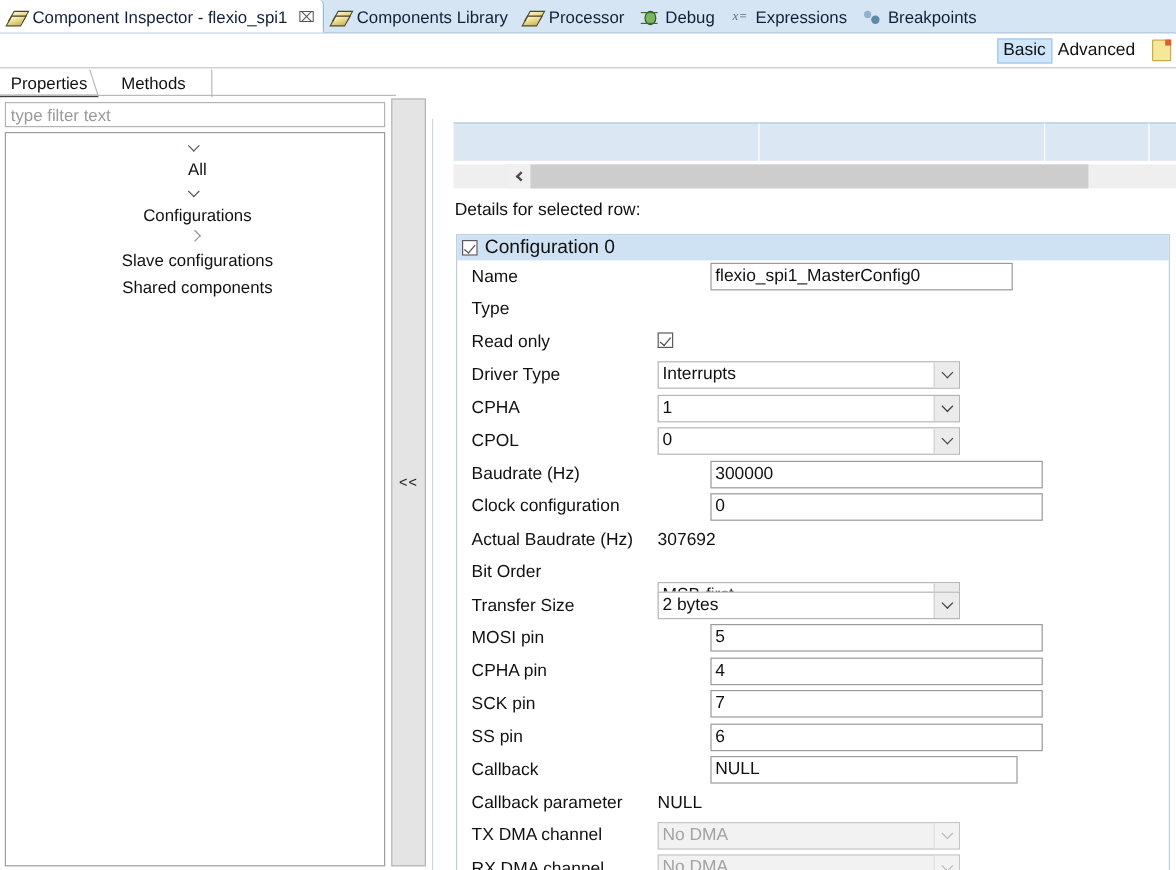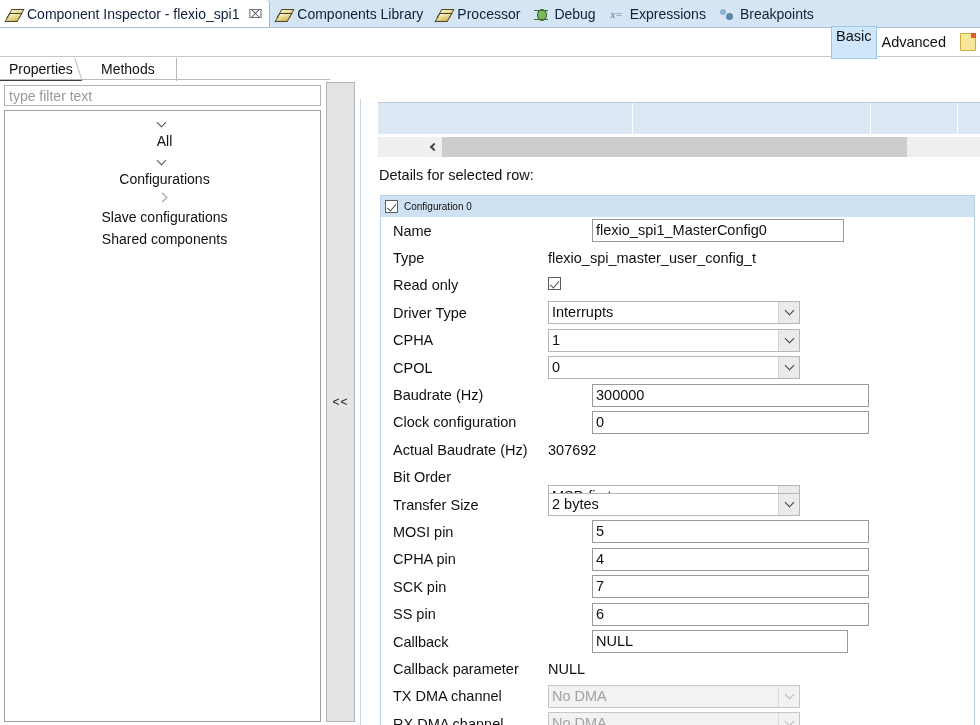--- a/index.html
+++ b/index.html
@@ -81,21 +81,21 @@
   .modebar {
     position: absolute; left: 0; top: 28px; width: 980px; height: 29px;
     background: #ffffff;
     border-bottom: 1px solid #c8c8c8;
     display: flex; align-items: center; justify-content: flex-end;
     padding-right: 4px;
   }
   .mode {
     font-size: 14.5px; padding: 2px 5px 3px; color: #111; white-space: nowrap;
   }
-  .mode.sel { background: #cfe6fb; border: 1px solid #9bc7ea; padding: 1px 4px 14px; }
+  .mode.sel { background: #cfe6fb; border: 1px solid #9bc7ea; padding: 1px 4px 2px; }
   .notebtn {
     width: 16px; height: 18px; margin-left: 9px; position: relative;
     background: #f7e79a; border: 1px solid #c9ae3f; border-radius: 1px;
   }
   .notebtn::after {
     content: ""; position: absolute; right: -1px; top: -1px;
     width: 5px; height: 5px; background: #e05b2b;
   }
 
   
@@ -206,21 +206,21 @@
 
   .panel {
     position: absolute; left: 19px; top: 96px; width: 595px; height: 535px;
     border: 1px solid #bcd0e0; background: #fff;
   }
   .cfg-hdr {
     position: absolute; left: 0; top: 0; width: 593px; height: 21px;
     background: #cfe2f3; display: flex; align-items: center; gap: 6px;
     padding-left: 4px;
   }
-  .cfg-hdr .txt { font-size: 10px; color: #111; }
+  .cfg-hdr .txt { font-size: 16px; color: #111; }
 
   .cbox {
     width: 13px; height: 13px; border: 1px solid #5b5b5b; background: #fff;
     position: relative; flex: 0 0 13px;
   }
   .cbox.checked::after {
     content: ""; position: absolute; left: 3px; top: 1px;
     width: 4px; height: 8px;
     border-right: 1.8px solid #4c4c4c; border-bottom: 1.8px solid #4c4c4c;
     transform: rotate(40deg);
@@ -360,21 +360,20 @@
         <div class="cbox checked"></div>
         <div class="txt">Configuration 0</div>
       </div>
       <div class="rows" id="rows">
           <div class="row">
             <div class="lbl">Name</div>
             <div class="fld textin" style="width: 252px;">flexio_spi1_MasterConfig0</div>
           </div>
           <div class="row">
             <div class="lbl">Type</div>
-            <div class="fld plaintext">flexio_spi_master_user_config_t</div>
           </div>
           <div class="row">
             <div class="lbl">Read only</div>
             <div class="fld"><span class="cbox checked" style="display: inline-block;"></span></div>
           </div>
           <div class="row">
             <div class="lbl">Driver Type</div>
             <div class="fld selin" style="width: 252px;"><span>Interrupts</span><span class="arrowbox">
                 <i></i>
               </span></div>

